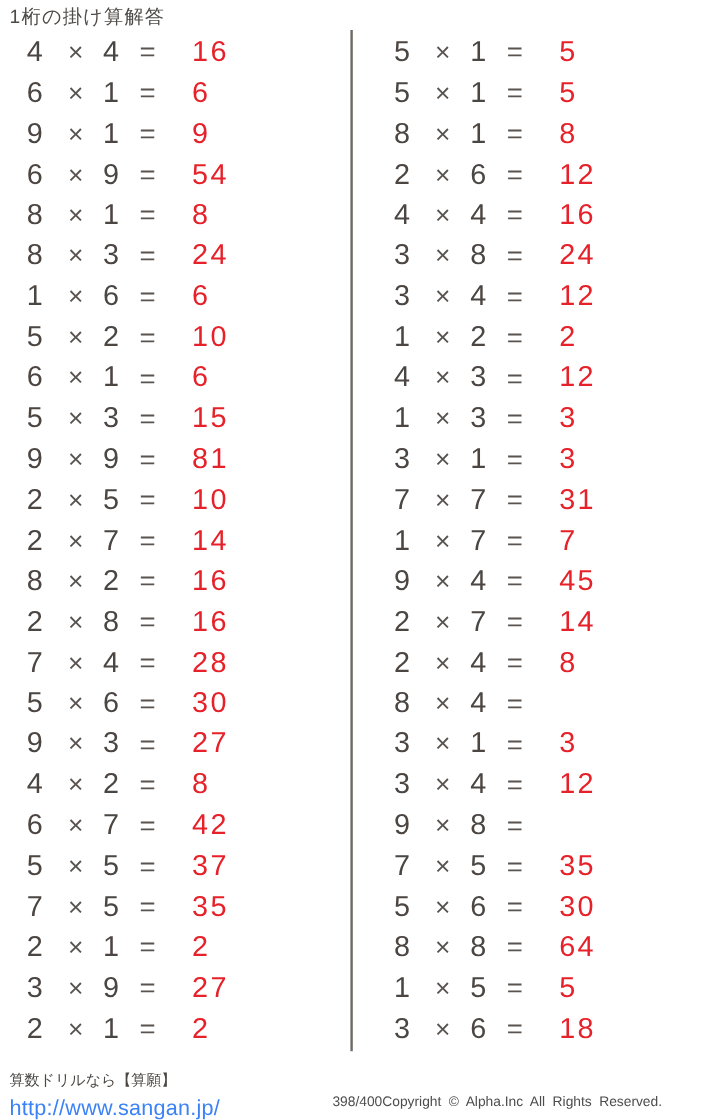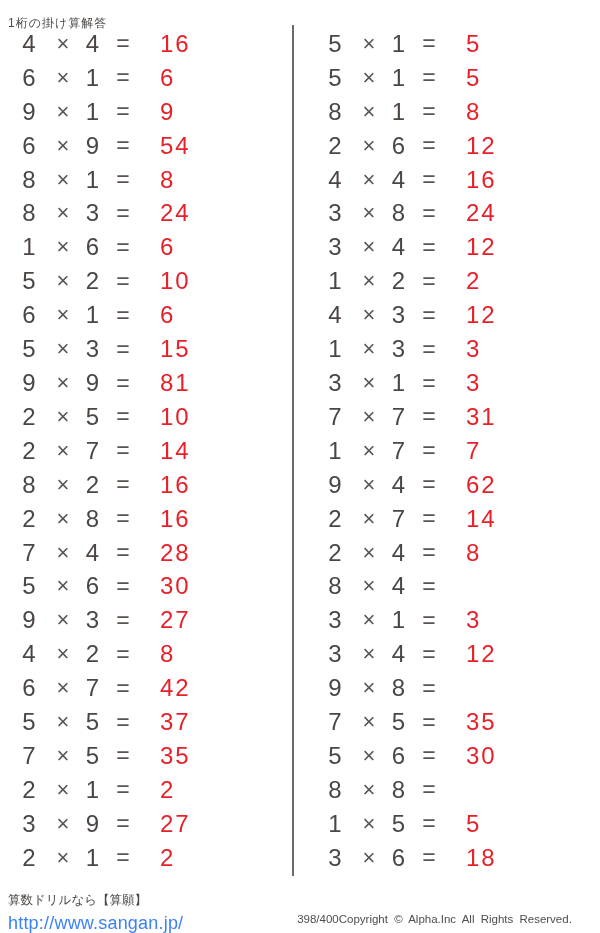--- a/index.html
+++ b/index.html
@@ -3,21 +3,21 @@
 <meta charset="utf-8">
 <style>
   html, body { margin: 0; padding: 0; background: #ffffff; }
   body {
     width: 600px; height: 933px; position: relative; overflow: hidden;
     font-family: "Liberation Sans", sans-serif;
     -webkit-font-smoothing: antialiased;
   }
   .page-title {
     position: absolute; left: 8px; top: 4px;
-    font-size: 12px; color: #4e4a47; letter-spacing: 1px; margin-top: 11px;
+    font-size: 16px; color: #4e4a47; letter-spacing: 1px;
   }
   .divider {
     position: absolute; left: 292px; top: 25px;
     width: 2px; height: 851px; background: #6e6964;
   }
   .col {
     position: absolute; top: 27px; display: flex; flex-direction: column;
   }
   .col-left  { left: 0;   width: 292px; }
   .col-right { left: 300px; width: 300px; }
@@ -37,21 +37,21 @@
     text-align: left; padding-left: 21px;
     color: #e62129; letter-spacing: 2px;
   }
   .footer-left {
     position: absolute; left: 8px; top: 891px;
     font-size: 12.5px; color: #4a4744; line-height: 1.55;
   }
   .footer-left .url { font-size: 18px; color: #3b82f6; letter-spacing: 0.2px; }
   .footer-right {
     position: absolute; left: 277px; right: 8px; top: 913px;
-    display: flex; justify-content: center; align-items: baseline;
+    display: flex; justify-content: flex-start; align-items: baseline;
     font-size: 11.5px; color: #4d4d4d;
   }
   .footer-right .copyright { word-spacing: 3px; }
 </style>
 </head>
 <body>
 
 <div class="page-title">1桁の掛け算解答</div>
 
 <div class="col col-left" id="col-left">
@@ -324,21 +324,21 @@
       <span class="cell sign">×</span>
       <span class="cell op">7</span>
       <span class="cell sign eq">=</span>
       <span class="cell answer">7</span>
     </div>
     <div class="prob-row">
       <span class="cell op">9</span>
       <span class="cell sign">×</span>
       <span class="cell op">4</span>
       <span class="cell sign eq">=</span>
-      <span class="cell answer">62</span>
+      <span class="cell answer">45</span>
     </div>
     <div class="prob-row">
       <span class="cell op">2</span>
       <span class="cell sign">×</span>
       <span class="cell op">7</span>
       <span class="cell sign eq">=</span>
       <span class="cell answer">14</span>
     </div>
     <div class="prob-row">
       <span class="cell op">2</span>
@@ -385,20 +385,21 @@
       <span class="cell sign">×</span>
       <span class="cell op">6</span>
       <span class="cell sign eq">=</span>
       <span class="cell answer">30</span>
     </div>
     <div class="prob-row">
       <span class="cell op">8</span>
       <span class="cell sign">×</span>
       <span class="cell op">8</span>
       <span class="cell sign eq">=</span>
+      <span class="cell answer">64</span>
     </div>
     <div class="prob-row">
       <span class="cell op">1</span>
       <span class="cell sign">×</span>
       <span class="cell op">5</span>
       <span class="cell sign eq">=</span>
       <span class="cell answer">5</span>
     </div>
     <div class="prob-row">
       <span class="cell op">3</span>

